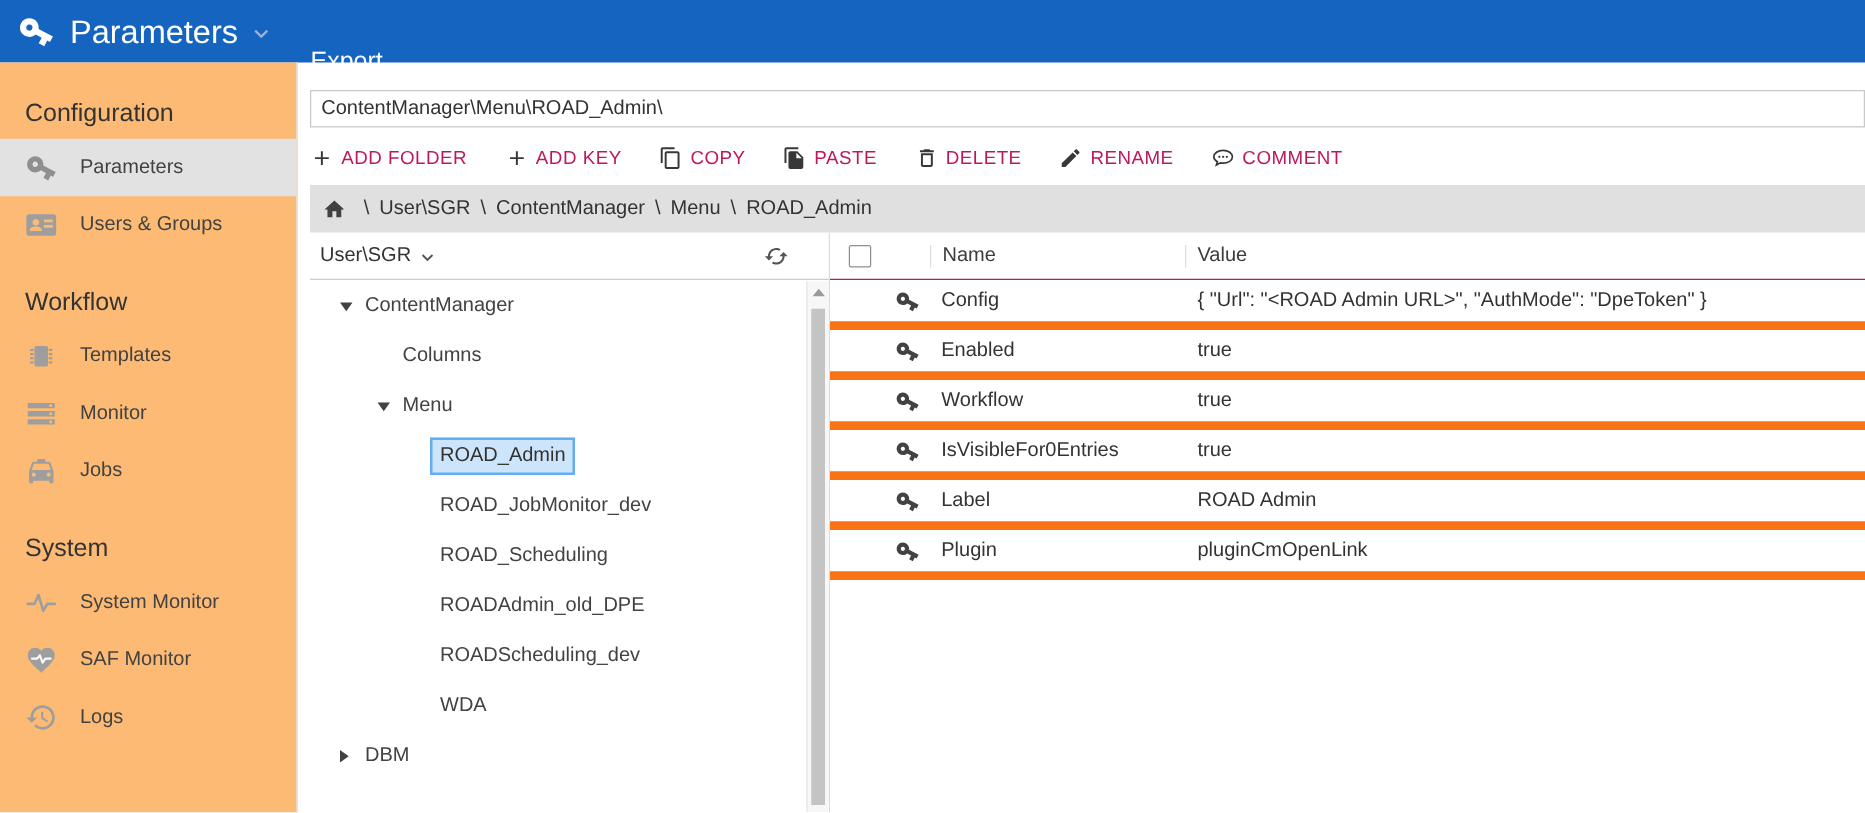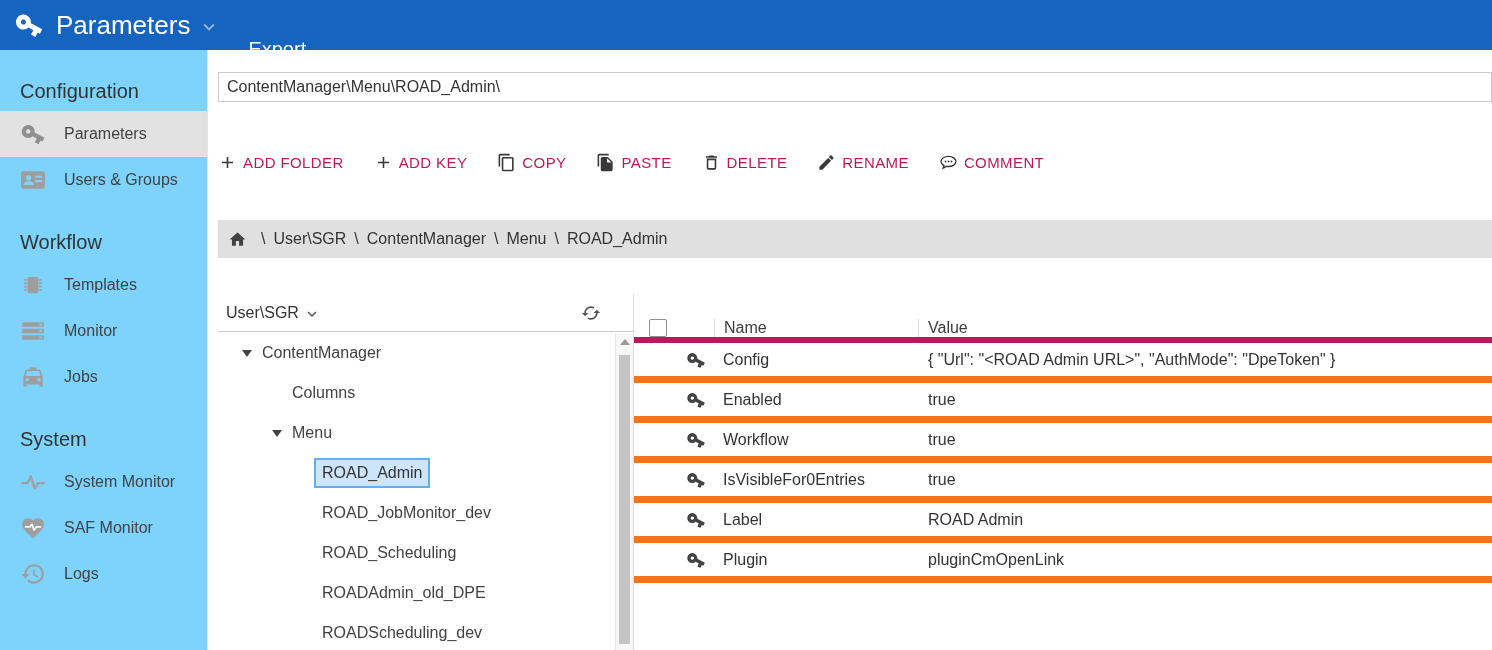--- a/index.html
+++ b/index.html
@@ -12,29 +12,29 @@
   
   .topbar { height:50px; background:#1565c0; display:flex; align-items:center; color:#fff; }
   .topbar .logo { width:30px; height:30px; margin-left:14px; }
   .topbar .logo svg { width:30px; height:30px; }
   .topbar-title { font-size:26px; margin-left:12px; font-weight:400; cursor:pointer; display:flex; align-items:center; }
   .topbar-chevron { width:22px; height:22px; margin-left:8px; margin-top:4px; }
   .topbar-menu { margin-left:28px; font-size:20px; cursor:pointer;margin-top:48px; }
   
   .app { display:flex; height:600px; }
   
-  .sidebar { width:208px; background:#7dd3fc; border-right:1px solid #e4e4e4; flex:none; }
+  .sidebar { width:238px; background:#fdba74; border-right:1px solid #e4e4e4; flex:none; }
   .side-heading { font-size:20px; color:#333; margin:28px 0 8px 20px; }
   .side-heading.first { margin-top:30px; }
   .side-item { height:46px; display:flex; align-items:center; padding-left:20px; color:#424242; font-size:16px; cursor:pointer; }
   .side-item.selected { background:#e2e2e2; }
   .side-item svg { width:26px; height:26px; flex:none; }
   .side-item .lbl { margin-left:18px; }
   
-  .main { flex:1; display:flex; flex-direction:column; overflow:hidden;gap:36px; }
+  .main { flex:1; display:flex; flex-direction:column; overflow:hidden; }
   .path-row { margin:22px 0 0 10px; }
   .path-input { width:100%; height:30px; border:1px solid #c9c9c9; border-radius:0;
     font-family:"Liberation Sans", sans-serif; font-size:16px; color:#333; padding:0 8px; outline:none; }
   .toolbar { display:flex; align-items:center; margin:10px 0 0 10px; height:28px; gap:30px; }
   .tbtn { display:flex; align-items:center; gap:6px; font-size:15px; color:#be185d; letter-spacing:.4px; cursor:pointer; white-space:nowrap; }
   .tbtn svg { width:19px; height:19px; }
   .breadcrumb { height:38px; background:#e0e0e0; display:flex; align-items:center; margin:8px 0 0 10px; padding-left:10px; font-size:16px; color:#333; }
   .breadcrumb svg { width:19px; height:19px; margin-right:6px; }
   .crumb-sep { margin:0 8px; color:#333; }
   .crumb { cursor:pointer; }
@@ -55,21 +55,21 @@
   .tri-right { width:0; height:0; border-top:5px solid transparent; border-bottom:5px solid transparent; border-left:7px solid #424242; }
   .tri-down { width:0; height:0; border-left:5px solid transparent; border-right:5px solid transparent; border-top:7px solid #424242; }
   .tnode .label.selected { background:#cce5fb; border:2px solid #64aeef; padding:4px 6px; margin-left:-8px; color:#333; }
   
   .vscroll { position:absolute; top:39px; right:0; bottom:0; width:18px; background:#f7f7f7; border-left:1px solid #e6e6e6; }
   .vscroll .up { height:17px; display:flex; align-items:center; justify-content:center; cursor:pointer; }
   .tri-up { width:0; height:0; border-left:5px solid transparent; border-right:5px solid transparent; border-bottom:6px solid #9a9a9a; }
   .vscroll .thumb { position:absolute; top:22px; bottom:6px; left:3px; width:11px; background:#c4c4c4; cursor:pointer; }
   
   .table-panel { flex:1; border-left:1px solid #ddd; display:flex; flex-direction:column; overflow:hidden; }
-  .thead { height:49px; border-bottom:6px solid #be185d; display:flex; align-items:flex-end; flex:none; }
+  .thead { height:38px; border-bottom:1px solid #be185d; display:flex; align-items:center; flex:none; }
   .th-check { width:80px; display:flex; align-items:center; padding-left:15px; }
   .checkbox { width:18px; height:18px; border:1px solid #8f8f8f; border-radius:2px; background:#fff; cursor:pointer; }
   .th-cell { display:flex; align-items:center; border-left:1px solid #ddd; padding-left:9px; font-size:16px; color:#3c3c3c; }
   .th-name { width:204px; }
   .th-value { flex:1; }
   .trow { height:40px; border-bottom:7px solid #f97316; display:flex; align-items:center; flex:none; cursor:pointer; }
   .tr-icon { width:80px; padding-left:52px; flex:none; display:flex; align-items:center; }
   .tr-icon svg { width:20px; height:20px; }
   .tr-name { width:204px; padding-left:9px; flex:none; font-size:16px; color:#333; }
   .tr-value { flex:1; padding-left:10px; font-size:16px; color:#333; white-space:nowrap; overflow:hidden; }

